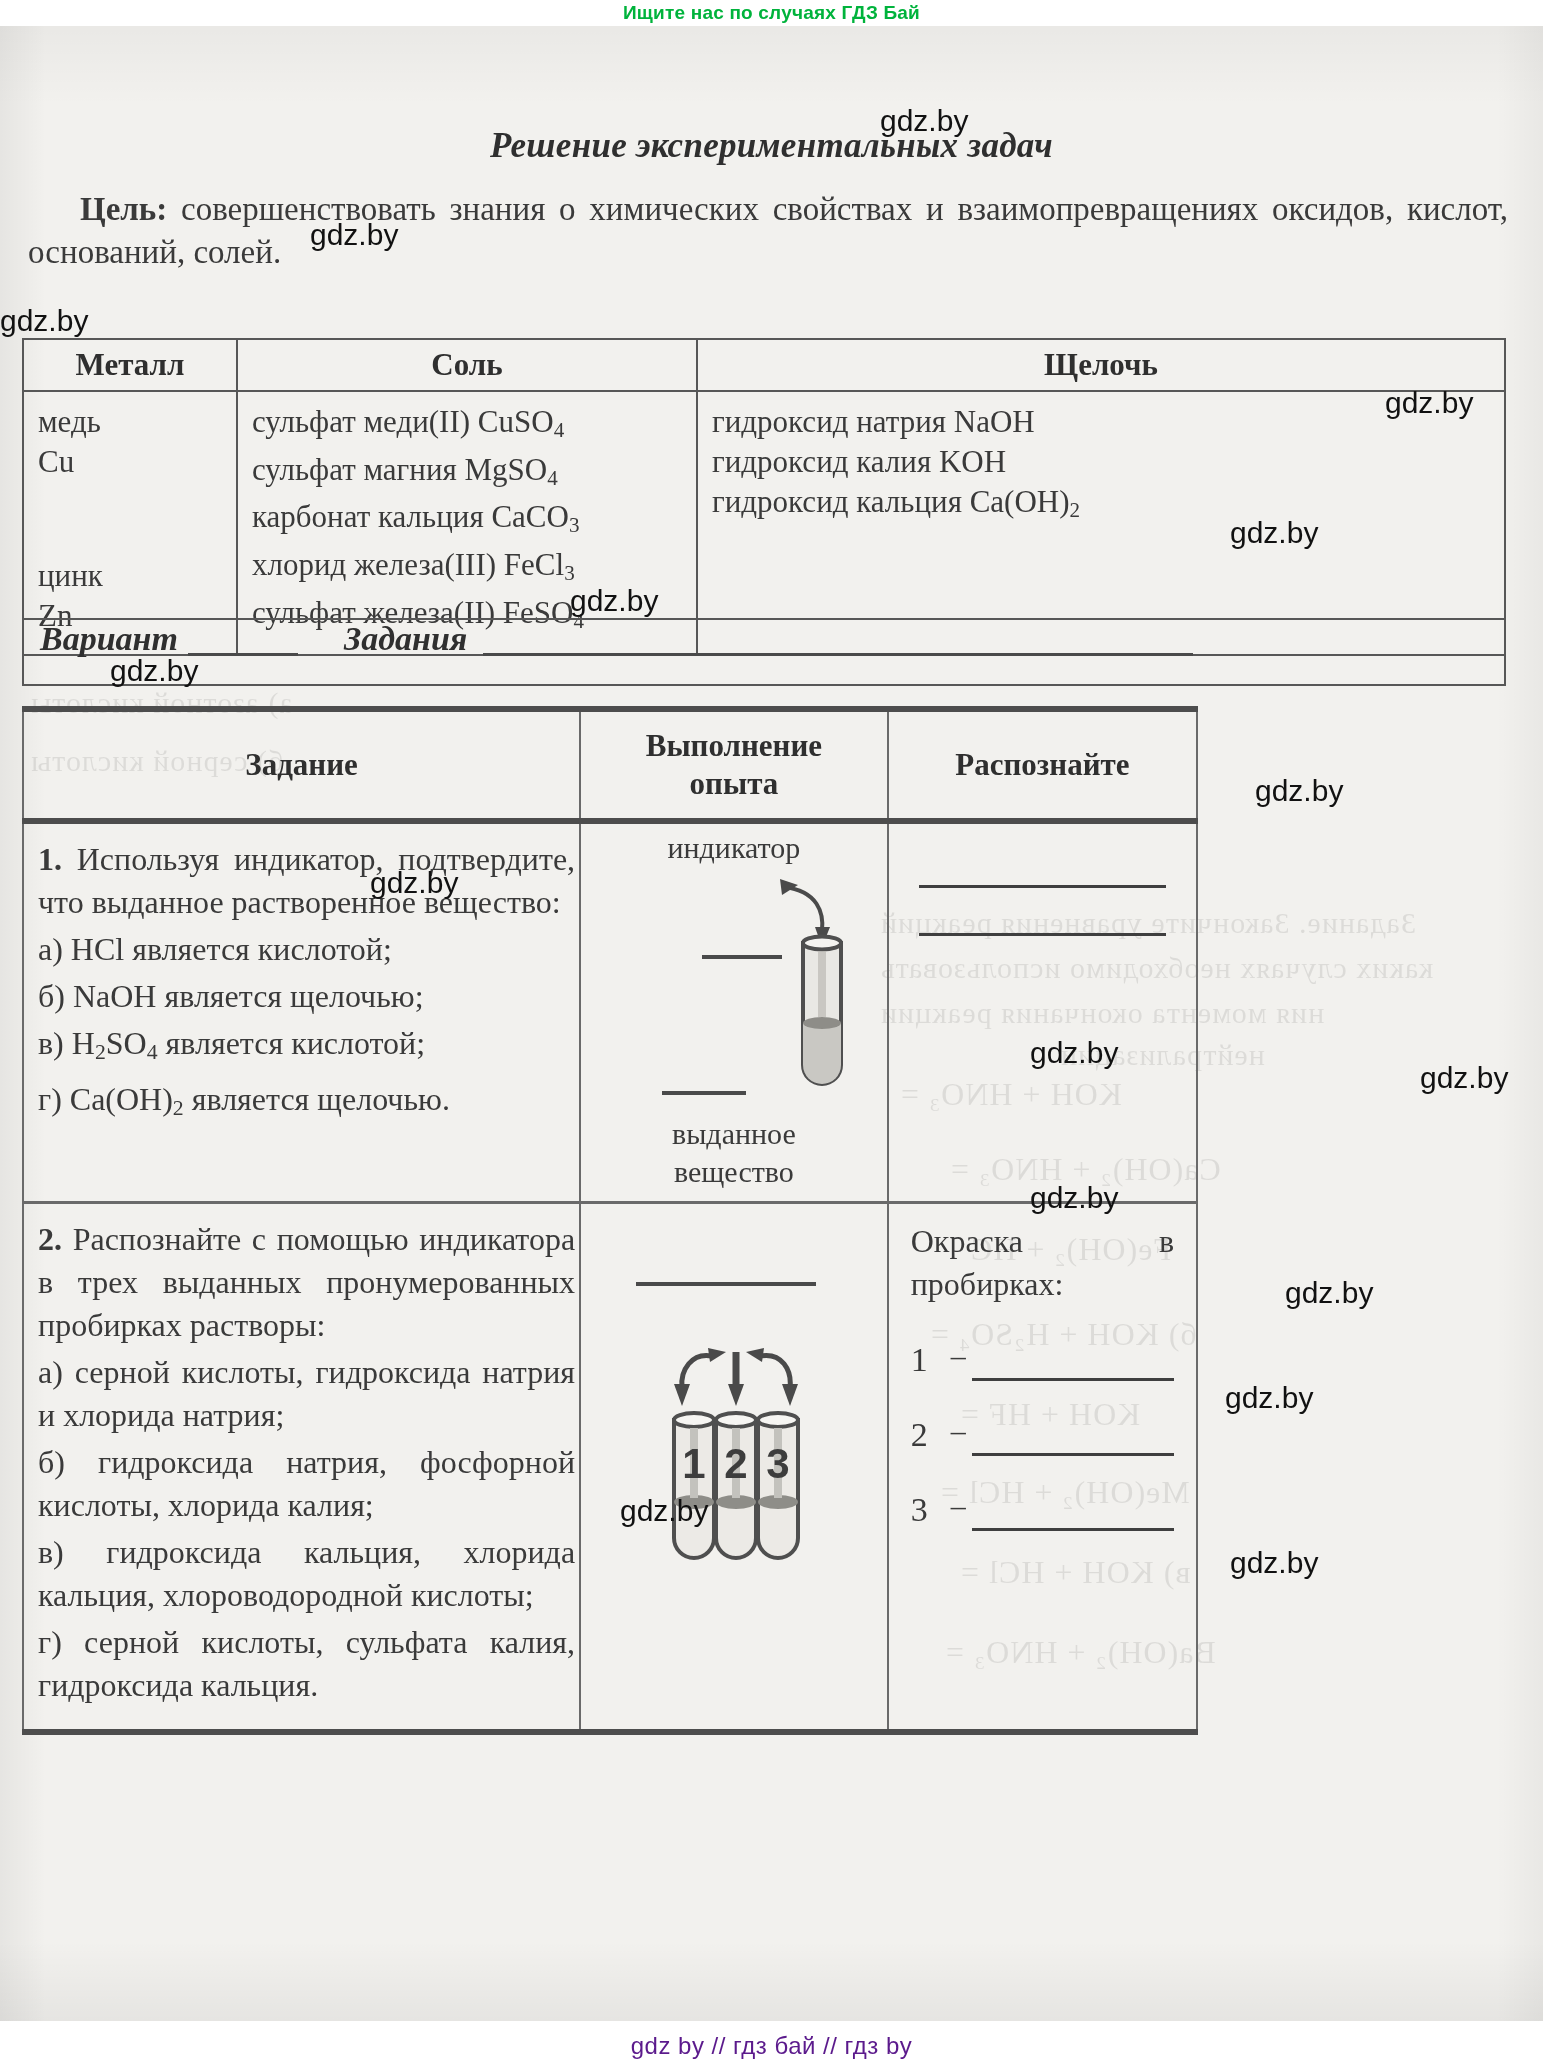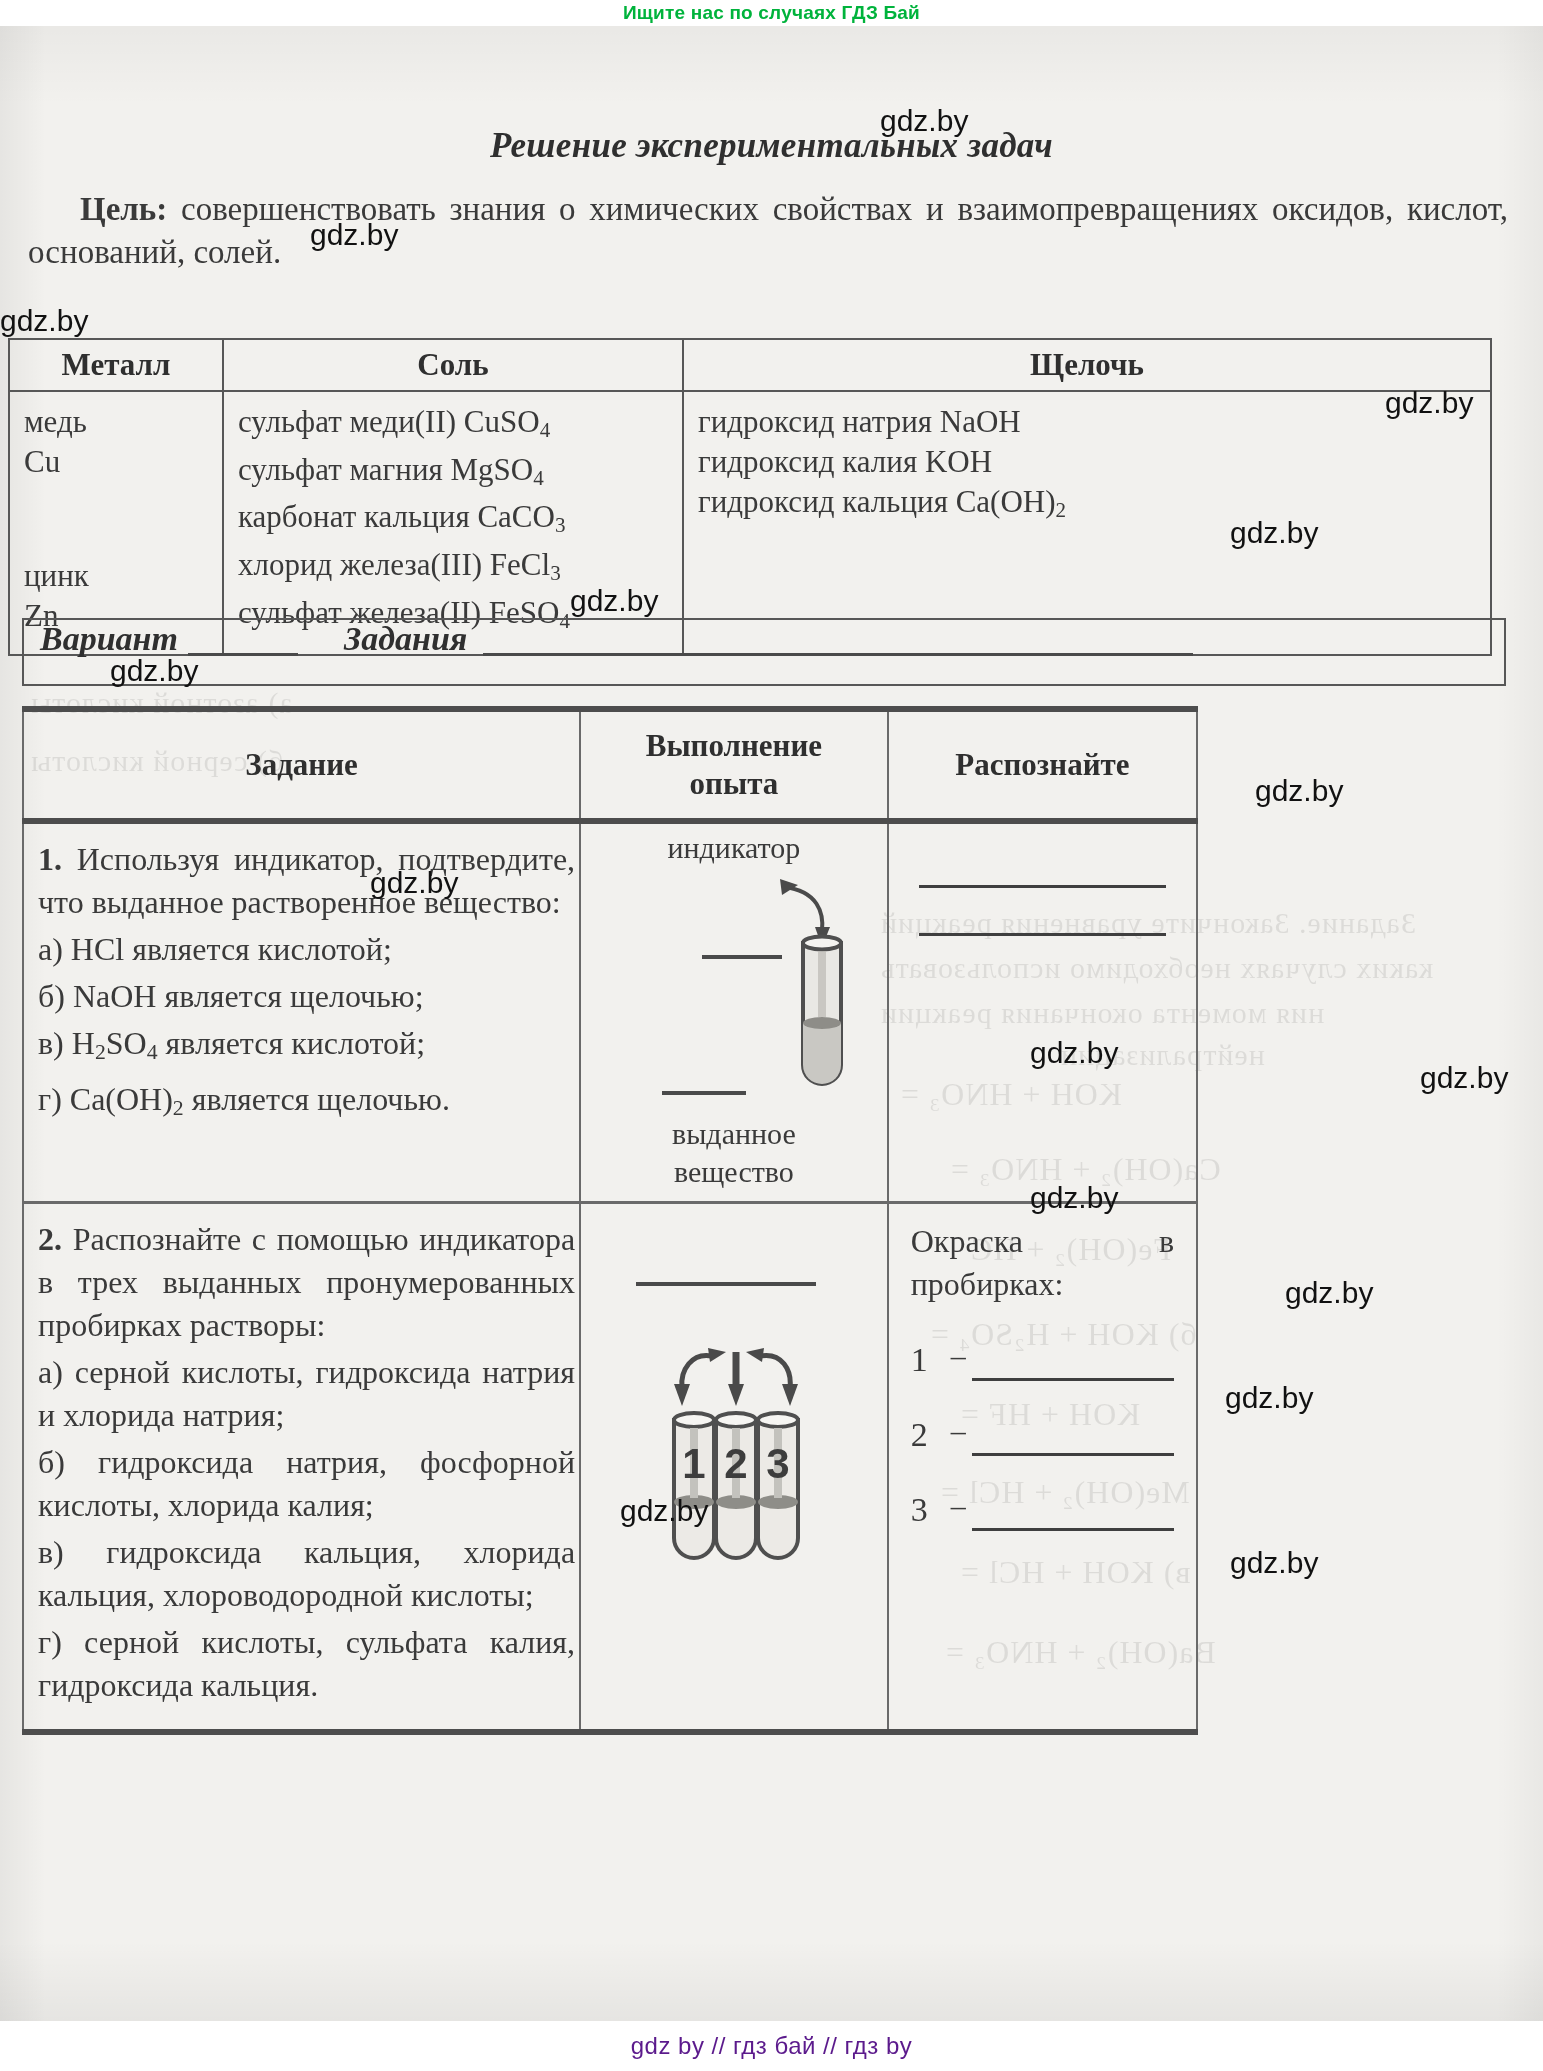--- a/index.html
+++ b/index.html
@@ -126,21 +126,21 @@
     left: 80px; top: 253px;
     font-size: 33px;
     color: #2f2f2f;
   }
   .equip b { font-weight: 700; }
 
   
   table { border-collapse: collapse; }
   .reagents {
     position: absolute;
-    left: 8px; top: 312px;
+    left: 22px; top: 312px;
     width: 1484px;
     border: 2px solid #575757;
   }
   .reagents td, .reagents th { border: 2px solid #575757; padding: 0; }
   .reagents th {
     font-size: 31px;
     font-weight: 700;
     text-align: center;
     height: 52px;
     color: #2f2f2f;

